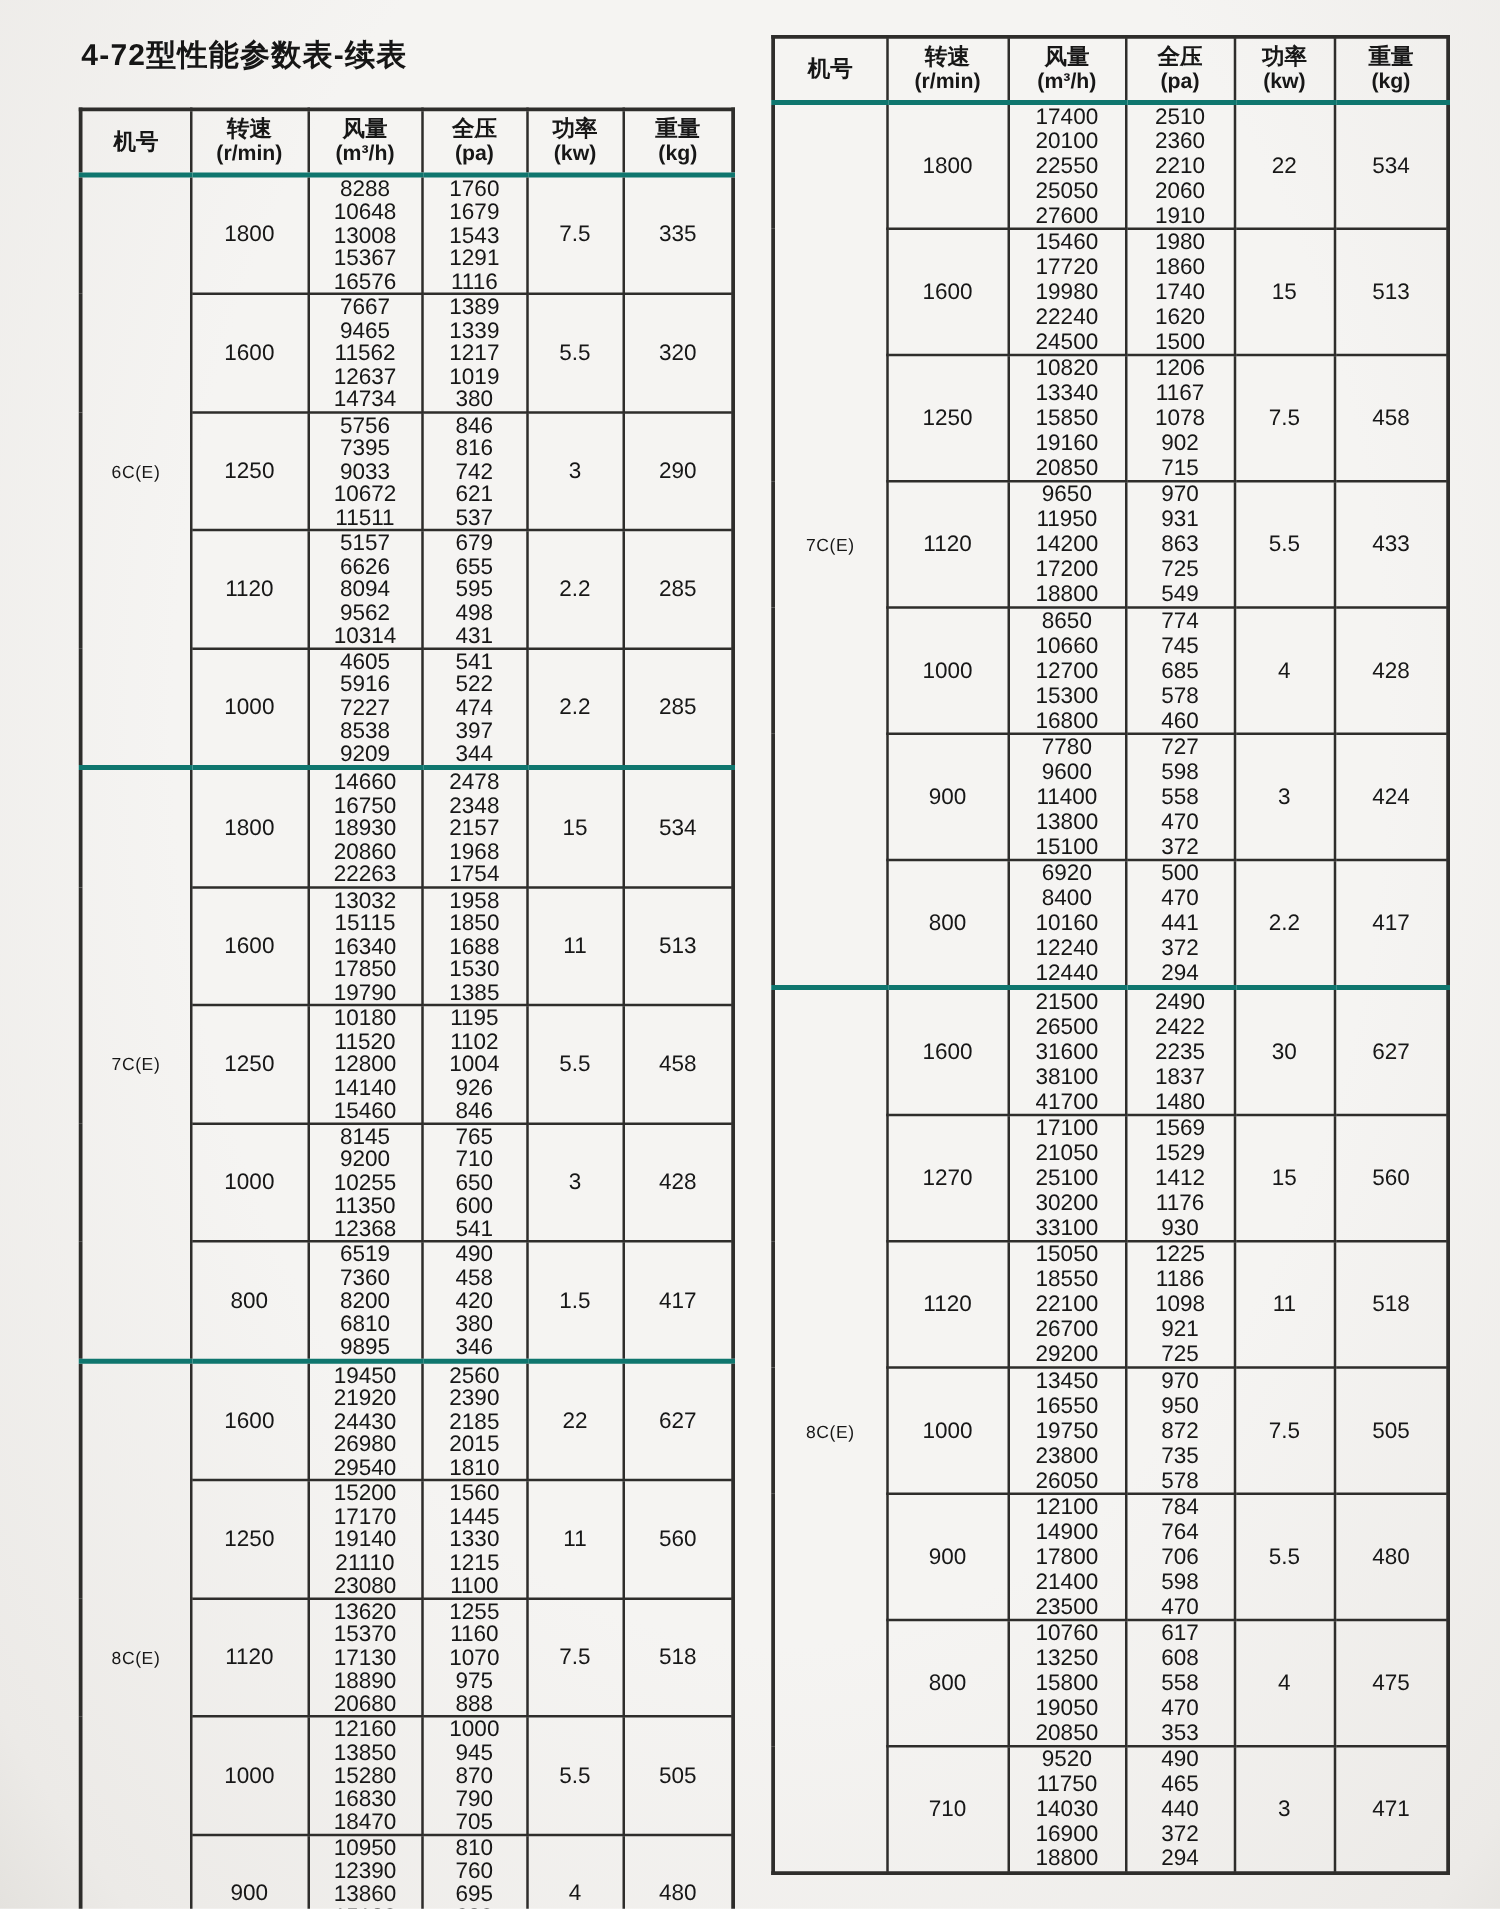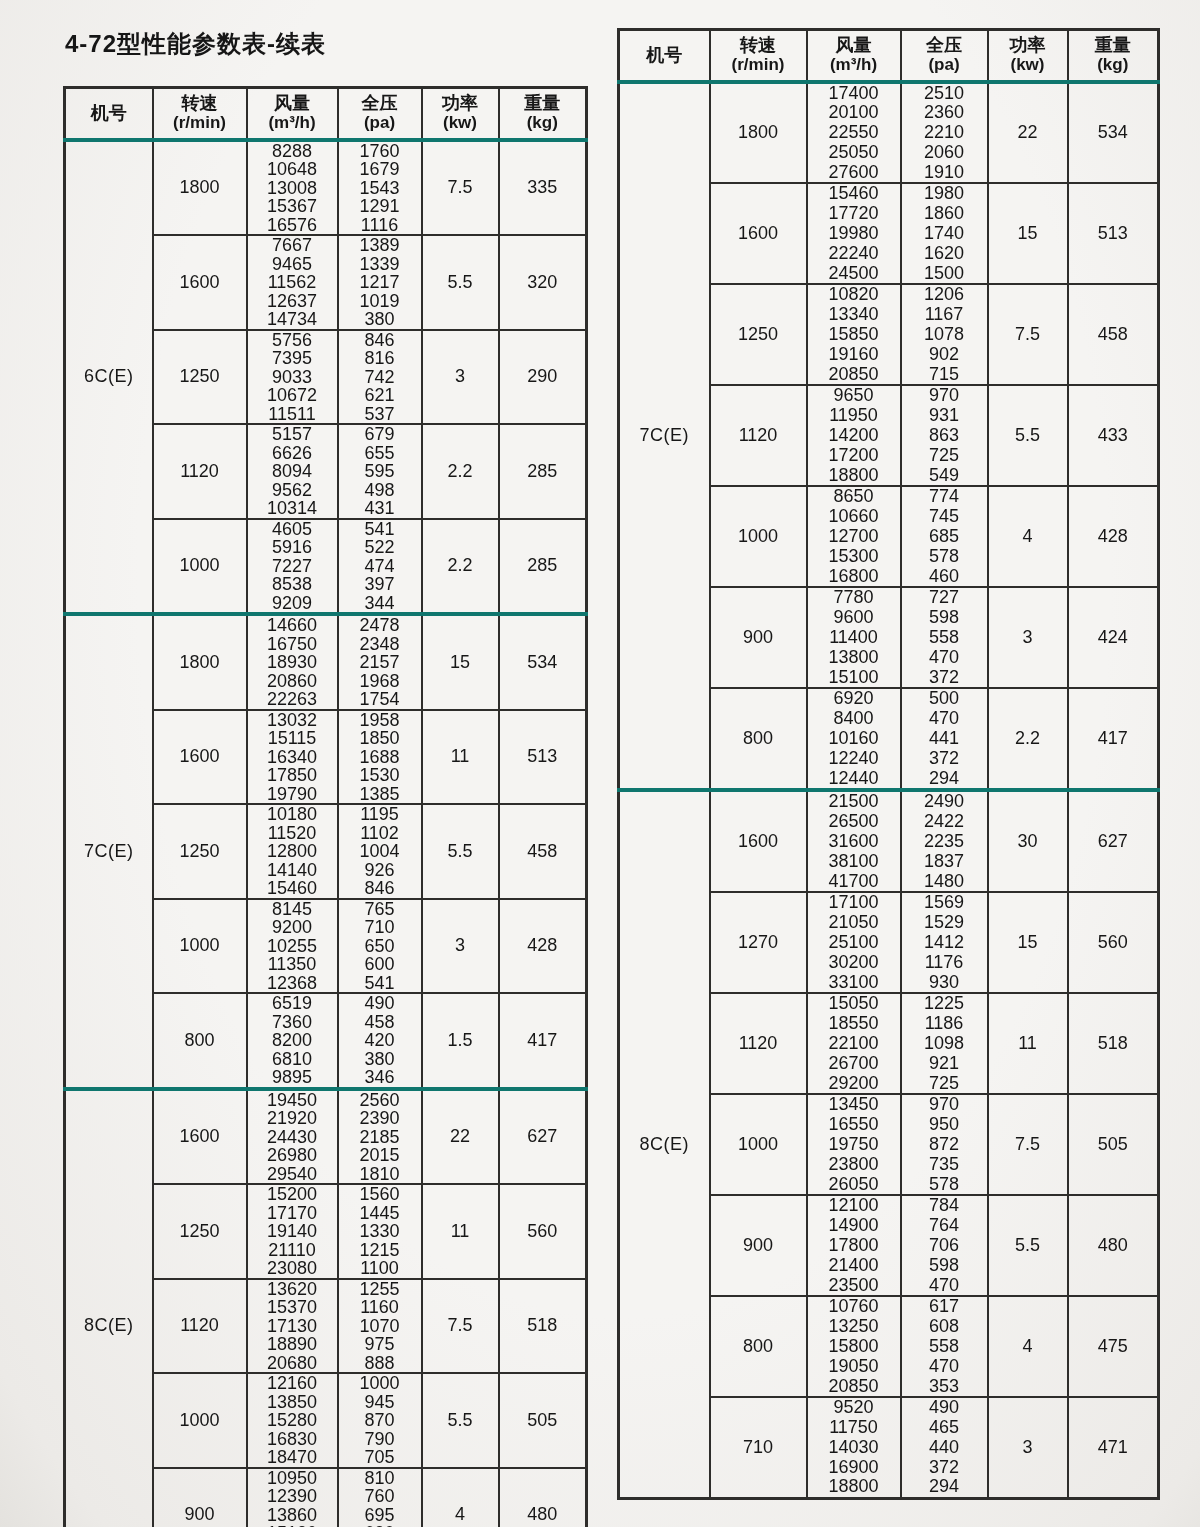--- a/index.html
+++ b/index.html
@@ -38,21 +38,21 @@
   }
   table { border:3px solid #2e2d2b; }
   thead th { height:52px; font-size:18px; line-height:20px; font-weight:bold; }
   .h-unit { font-weight:bold; font-size:17px; }
   td { font-size:18px; }
   .tbl-left  tbody tr { height:93px; }
   .tbl-right tbody tr { height:100px; }
   .tbl-left  .vline { line-height:18.5px; font-size:18px; }
   .tbl-right .vline { line-height:19.8px; font-size:18px; }
   tr.group-first td { border-top:4px solid #0f766e;margin-top:45px; }
-  td.model-cell { font-size:18px; letter-spacing:0.5px; }
+  td.model-cell { font-size:14px; letter-spacing:0.5px; }
   td.speed-cell, td.power-cell, td.weight-cell { font-size:18px; }
 </style>
 </head>
 <body>
 
 <div class="tbl-wrap left">
   <div class="tbl-title">4-72型性能参数表-续表</div>
   <table class="tbl-left">
     <colgroup>
       <col style="width:88px">

